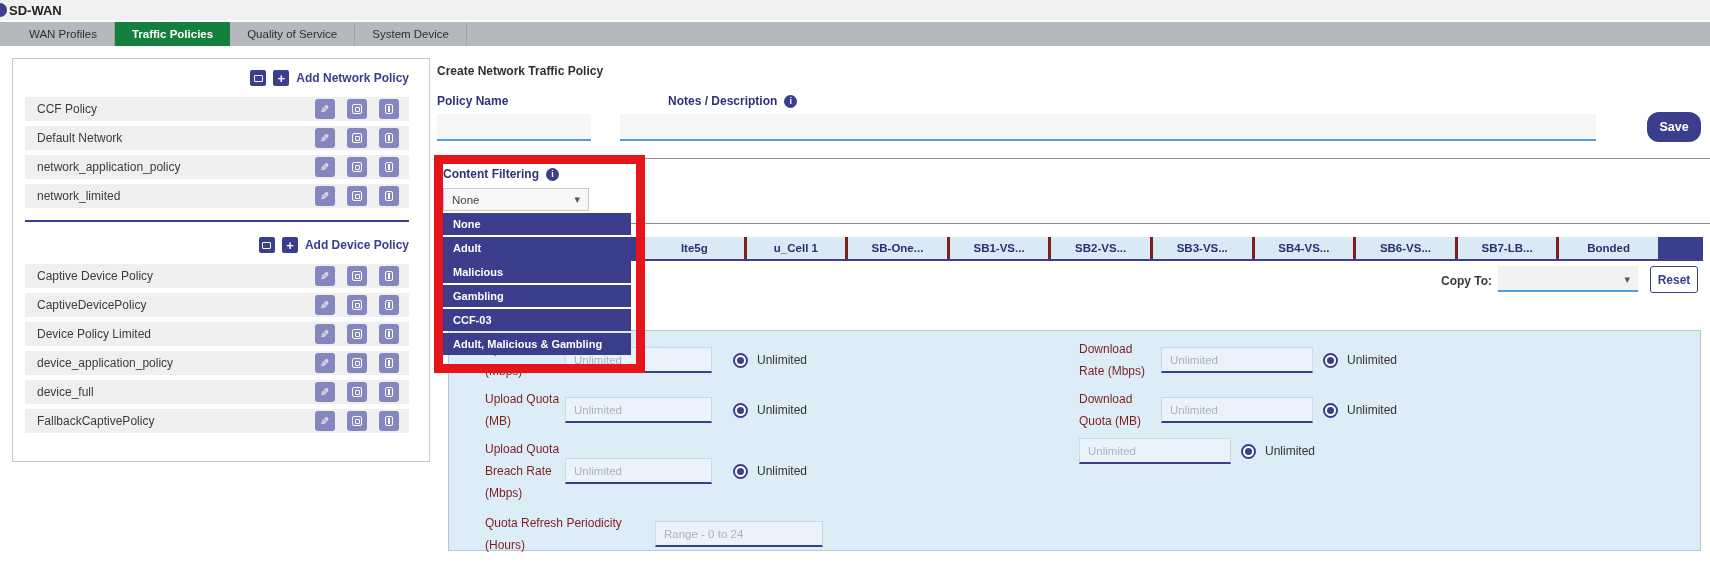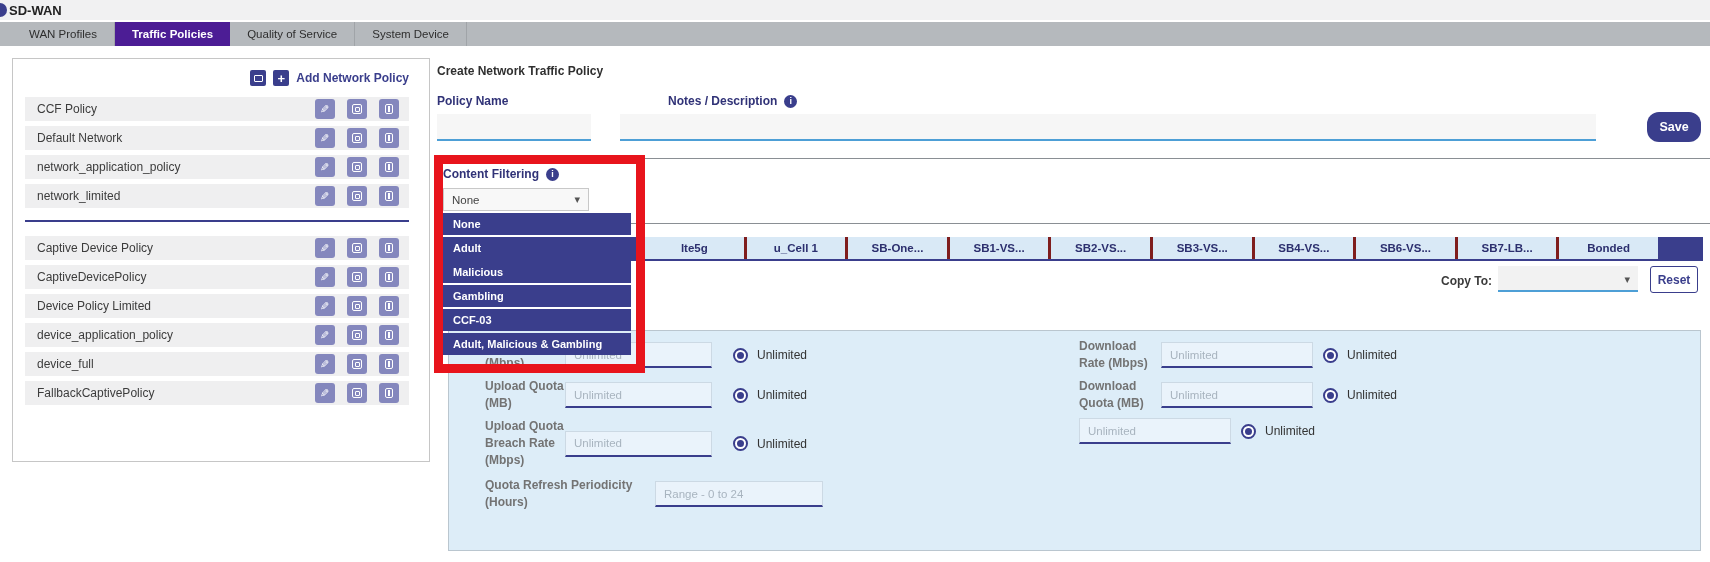--- a/index.html
+++ b/index.html
@@ -7,21 +7,21 @@
   .screen { position:relative; width:1710px; height:562px; background:#fff; overflow:hidden; }
 
   
   .hdr { position:absolute; left:0; top:0; width:1710px; height:20px; background:#f1f1f2; }
   .hdr-circle { position:absolute; left:-7px; top:3px; width:14px; height:14px; border-radius:50%; background:#3a3e8c; }
   .hdr-title { position:absolute; left:9px; top:3px; font-size:13px; font-weight:bold; color:#222; }
 
   
   .navbar { position:absolute; left:0; top:22px; width:1710px; height:24px; background:#b5b9bd; display:flex; padding-left:12px; }
   .nav-tab { height:24px; line-height:24px; padding:0 17px; font-size:11.5px; color:#2e2e2e; border-right:1px solid #a0a4a8; cursor:default; }
-  .nav-tab.active { background:#4c1d95; color:#fff; font-weight:bold; border-right:none; }
+  .nav-tab.active { background:#15803d; color:#fff; font-weight:bold; border-right:none; }
 
   
   .sidebar { position:absolute; left:12px; top:58px; width:418px; height:404px; background:#fff; border:1px solid #c6c6c6; padding:8px 20px 0 12px; }
   .side-add { display:flex; justify-content:flex-end; align-items:center; gap:7px; height:18px; margin:2px 0 10px 0; }
   .ic-sq { width:16px; height:16px; background:#3a3e8c; border-radius:2px; display:inline-flex; align-items:center; justify-content:center; cursor:pointer; }
   .ic-plus::after { content:"+"; color:#fff; font-size:13px; font-weight:bold; line-height:1; }
   .winglyph { width:9px; height:7px; border:1.5px solid #fff; border-radius:1px; display:block; }
   .add-label { font-size:12px; font-weight:600; color:#3a3e8c; cursor:pointer; }
   .prow { height:24px; margin-bottom:5px; background:#efeff0; display:flex; align-items:center; padding:0 10px 0 12px; }
   .pname { flex:1; font-size:12px; color:#3c3c3c; }
@@ -71,21 +71,21 @@
   .copy-select { position:absolute; left:1498px; top:266px; width:140px; height:26px; background:#f2f2f2; border-bottom:2px solid #4d9fd6; display:flex; align-items:center; padding:0 8px; cursor:pointer; }
   .copy-select .arrow { margin-left:auto; }
   .reset-btn { position:absolute; left:1650px; top:266px; width:48px; height:27px; background:#fff; border:1.5px solid #3a3e8c; border-radius:3px; color:#3a3e8c; font-size:12px; font-weight:bold; cursor:pointer; }
 
   
   .panel { position:absolute; left:448px; top:330px; width:1253px; height:221px; background:#ddedf8; border:1px solid #bac6cf; }
   .rl-col { position:absolute; top:7px; }
   .col-upload { left:36px; width:390px; }
   .col-download { left:630px; width:390px; }
   .rl-row { display:flex; align-items:center; margin-bottom:6px; }
-  .rl-label { font-size:12px; font-weight:bold; color:#737373; line-height:17px; }
+  .rl-label { font-size:12px; font-weight:normal; color:#7f1d1d; line-height:22px; }
   .col-upload .rl-label { flex:0 0 80px; }
   .col-download .rl-label { flex:0 0 82px; }
   .rl-input { height:26px; background:#eaf3fb; border:1px solid #ccd9e4; border-bottom:2px solid #3a3e8c; font-size:11.5px; color:#333; padding:0 8px; outline:none; }
   .col-upload .rl-input { width:147px; }
   .col-download .rl-input { width:152px; }
   .rl-input::placeholder, .line-input::placeholder { color:#a8b4bf; }
   .radio { width:15px; height:15px; border:2px solid #3a3e8c; border-radius:50%; background:#fff; display:inline-flex; align-items:center; justify-content:center; cursor:pointer; }
   .col-upload .radio { margin-left:21px; } .col-download .radio { margin-left:10px; }
   .dot { width:7px; height:7px; border-radius:50%; background:#3a3e8c; }
   .radio-label { margin-left:9px; font-size:12px; color:#333; }
@@ -174,20 +174,27 @@
             <span class="act">
               <span class="dupg"></span>
             </span>
             <span class="act">
               <span class="trashg"></span>
             </span>
           </span>
         </div>
       </div>
     <div class="side-divider"></div>
+    <div class="side-add">
+      <span class="ic-sq">
+          <span class="winglyph"></span>
+        </span>
+      <span class="ic-sq ic-plus"></span>
+      <span class="add-label">Add Device Policy</span>
+    </div>
     <div>
 
         <div class="prow">
           <span class="pname">Captive Device Policy</span>
           <span class="acts">
             <span class="act">
               <span class="pencil">✎</span>
             </span>
             <span class="act">
               <span class="dupg"></span>

